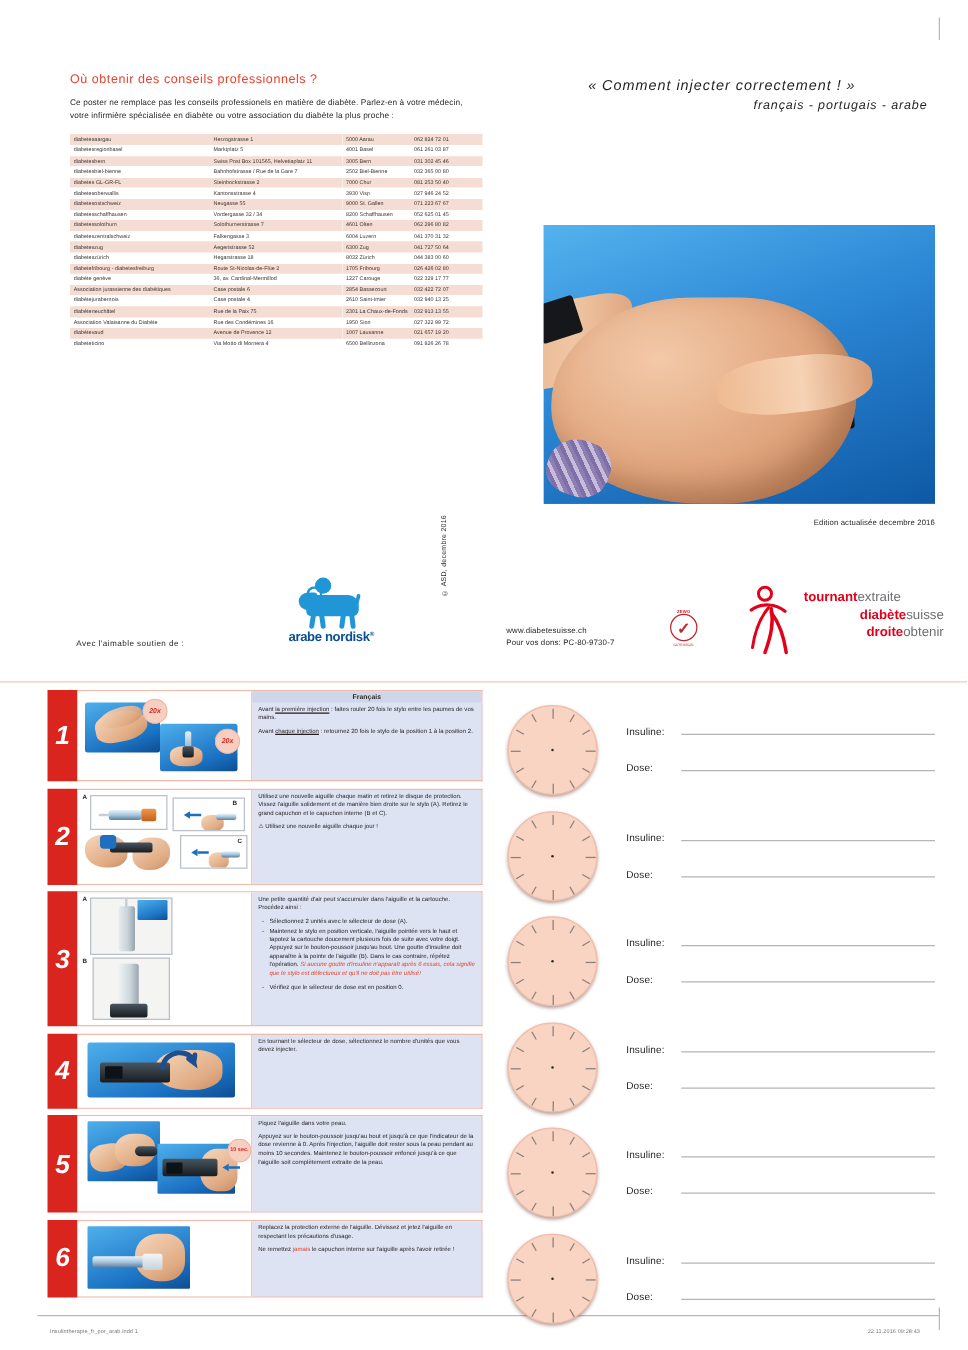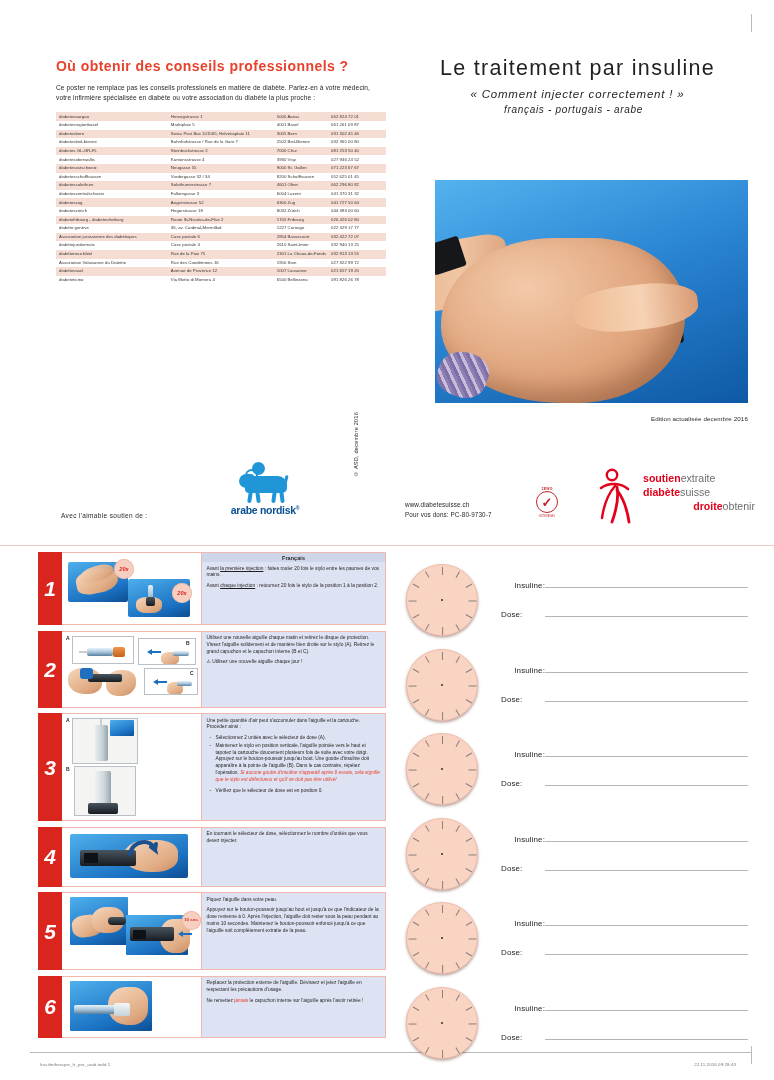--- a/index.html
+++ b/index.html
@@ -13,21 +13,21 @@
     overflow: hidden;
   }
   .page { position:absolute; inset:0; }
 
   
   .cropmark { position:absolute; background:#b9b9b9; }
 
   
   #advice-block { position:absolute; left:56px; top:58px; width:330px; }
   #advice-title {
-    color:#e8412c; font-size:14px; font-weight:bold; letter-spacing:.45px;
+    color:#e8412c; font-size:10px; font-weight:normal; letter-spacing:.45px;
     margin-bottom:9px;
   }
   #advice-body { font-size:6.6px; line-height:1.55; letter-spacing:.1px; color:#231f20; }
 
   
   #address-table { margin-top:9px; width:330px; border-collapse:collapse; }
   #address-table tr { height:8.6px; }
   #address-table tr.odd { background:#f6ddd4; }
   #address-table tr.even { background:#ffffff; }
   #address-table td {
@@ -41,21 +41,21 @@
 
   
   #poster-title-wrap { position:absolute; left:405px; top:56px; width:345px; text-align:center; }
   #poster-title { font-size:21.5px; letter-spacing:1.3px; font-weight:400; color:#231f20; white-space:nowrap;}
   #poster-subtitle {
     font-size:11.5px; font-style:italic; letter-spacing:.8px;
     margin-top:7px; color:#231f20; white-space:nowrap;
   }
   #poster-langs {
     font-size:10px; font-style:italic; letter-spacing:.7px;
-    margin-top:4px; text-align:center; padding-right:8px; color:#231f20;
+    margin-top:4px; text-align:right; padding-right:8px; color:#231f20;
   }
 
   
   #hero-photo {
     position:absolute; left:435px; top:180px; width:313px; height:223px;
     overflow:hidden;
     background:
       radial-gradient(circle at 78% 18%, #4aa8e8 0%, #1f72c4 55%, #0f4f96 100%);
   }
   #hero-photo .sky {
@@ -176,21 +176,21 @@
   }
 
   
   #ds-logo { position:absolute; left:595px; top:468px; width:160px; height:56px; }
   #ds-logo .figure { position:absolute; left:0; top:0; width:44px; height:56px; }
   #ds-logo .lines { position:absolute; left:48px; top:4px; }
   #ds-logo .l { font-size:10.6px; line-height:1.32; white-space:nowrap; }
   #ds-logo .l b { color:#e2001a; font-weight:bold; }
   #ds-logo .l span { color:#6d6e71; }
   #ds-logo .r1 { text-align:left; }
-  #ds-logo .r2 { width:112px; }
+  #ds-logo .r2 { text-align:right; width:112px; }
   #ds-logo .r3 { text-align:right; width:112px; }
 
   
   #mid-rule { position:absolute; left:0; top:545px; width:774px; height:.8px; background:#f0c9be; }
 
   
   #steps { position:absolute; left:38px; top:552px; width:348px; }
   .step { display:flex; margin-bottom:5.5px; }
   .step-num {
     width:24px; flex:0 0 24px; background:#d9251d; color:#ffffff;
@@ -253,21 +253,21 @@
     box-shadow:0 1.5px 3px rgba(90,40,25,.45);
     border:.7px solid #efbda9;
   }
   .clock .tick { position:absolute; left:50%; top:2px; width:.9px; height:7px; background:#8a7f7c; transform-origin:50% 34px; }
   .clock .tick.major { height:8px; width:1.1px; }
   .clock .center { position:absolute; left:50%; top:50%; width:2px; height:2px; margin:-1px 0 0 -1px; background:#2b2b2b; border-radius:50%; }
   .record-fields { flex:1; padding-left:23px; }
   .field-row { display:flex; align-items:flex-end; margin-bottom:20px; }
   .field-row:last-child { margin-bottom:0; }
   .field-label { font-size:8px; color:#231f20; letter-spacing:.1px; }
-  .field-label.insuline { width:44px;text-align:right; }
+  .field-label.insuline { width:44px; }
   .field-label.dose { width:44px; }
   .field-line { flex:1; border-bottom:.9px solid #b5b5b5; height:1px; margin-bottom:2px; margin-right:10px; }
 
   
   #footer-left {
     position:absolute; left:40px; top:1062px;
     font-size:4.4px; color:#777; letter-spacing:.1px;
   }
   #footer-right {
     position:absolute; right:38px; top:1062px;
@@ -406,21 +406,20 @@
             <td class="c0">diabeteticino</td>
             <td class="c1">Via Motto di Mornera 4</td>
             <td class="c2">6500 Bellinzona</td>
             <td class="c3">091 826 26 78</td>
           </tr>
         </tbody>
     </table>
   </div>
 
   <div id="poster-title-wrap">
-    <div id="poster-title">Le traitement par insuline</div>
     <div id="poster-subtitle">« Comment injecter correctement ! »</div>
     <div id="poster-langs">français - portugais - arabe</div>
   </div>
 
   <div id="hero-photo">
     <div class="sky"></div>
     <div class="forearm"></div>
     <div class="watch"></div>
     <div class="pen"></div>
     <div class="pen-window"></div>
@@ -466,21 +465,21 @@
 
   <div id="ds-logo">
     <svg class="figure" viewBox="0 0 44 56">
       <circle cx="17" cy="7" r="5.2" fill="none" stroke="#e2001a" stroke-width="2.4"></circle>
       <path d="M6 20 C14 14 26 15 33 21" fill="none" stroke="#e2001a" stroke-width="2.6" stroke-linecap="round"></path>
       <path d="M22 19 C24 30 22 40 17 54" fill="none" stroke="#e2001a" stroke-width="2.8" stroke-linecap="round"></path>
       <path d="M22 22 C28 30 32 40 34 54" fill="none" stroke="#e2001a" stroke-width="2.8" stroke-linecap="round"></path>
       <path d="M20 18 C13 26 9 36 7 50" fill="none" stroke="#e2001a" stroke-width="2.4" stroke-linecap="round"></path>
     </svg>
     <div class="lines">
-      <div class="l r1"><b>soutien</b><span>extraite</span></div>
+      <div class="l r1"><b>tournant</b><span>extraite</span></div>
       <div class="l r2"><b>diabète</b><span>suisse</span></div>
       <div class="l r3"><b>droite</b><span>obtenir</span></div>
     </div>
   </div>
 
   <div id="mid-rule"></div>
 
   <div id="steps">
 
     <div class="step" style="height:73px;">

